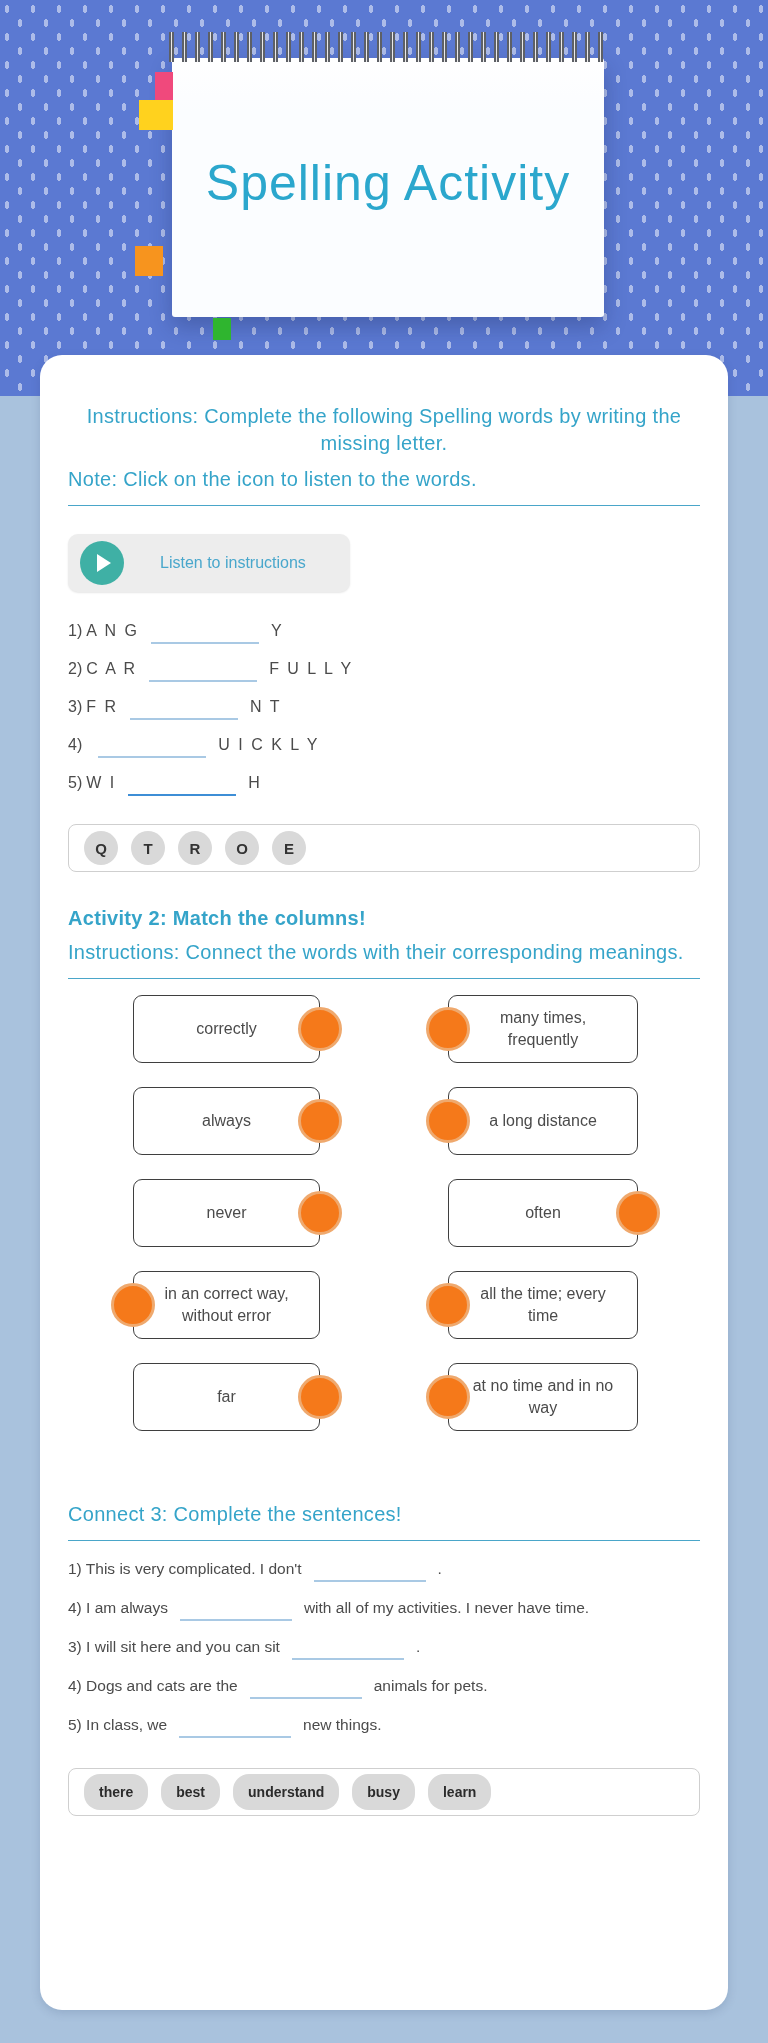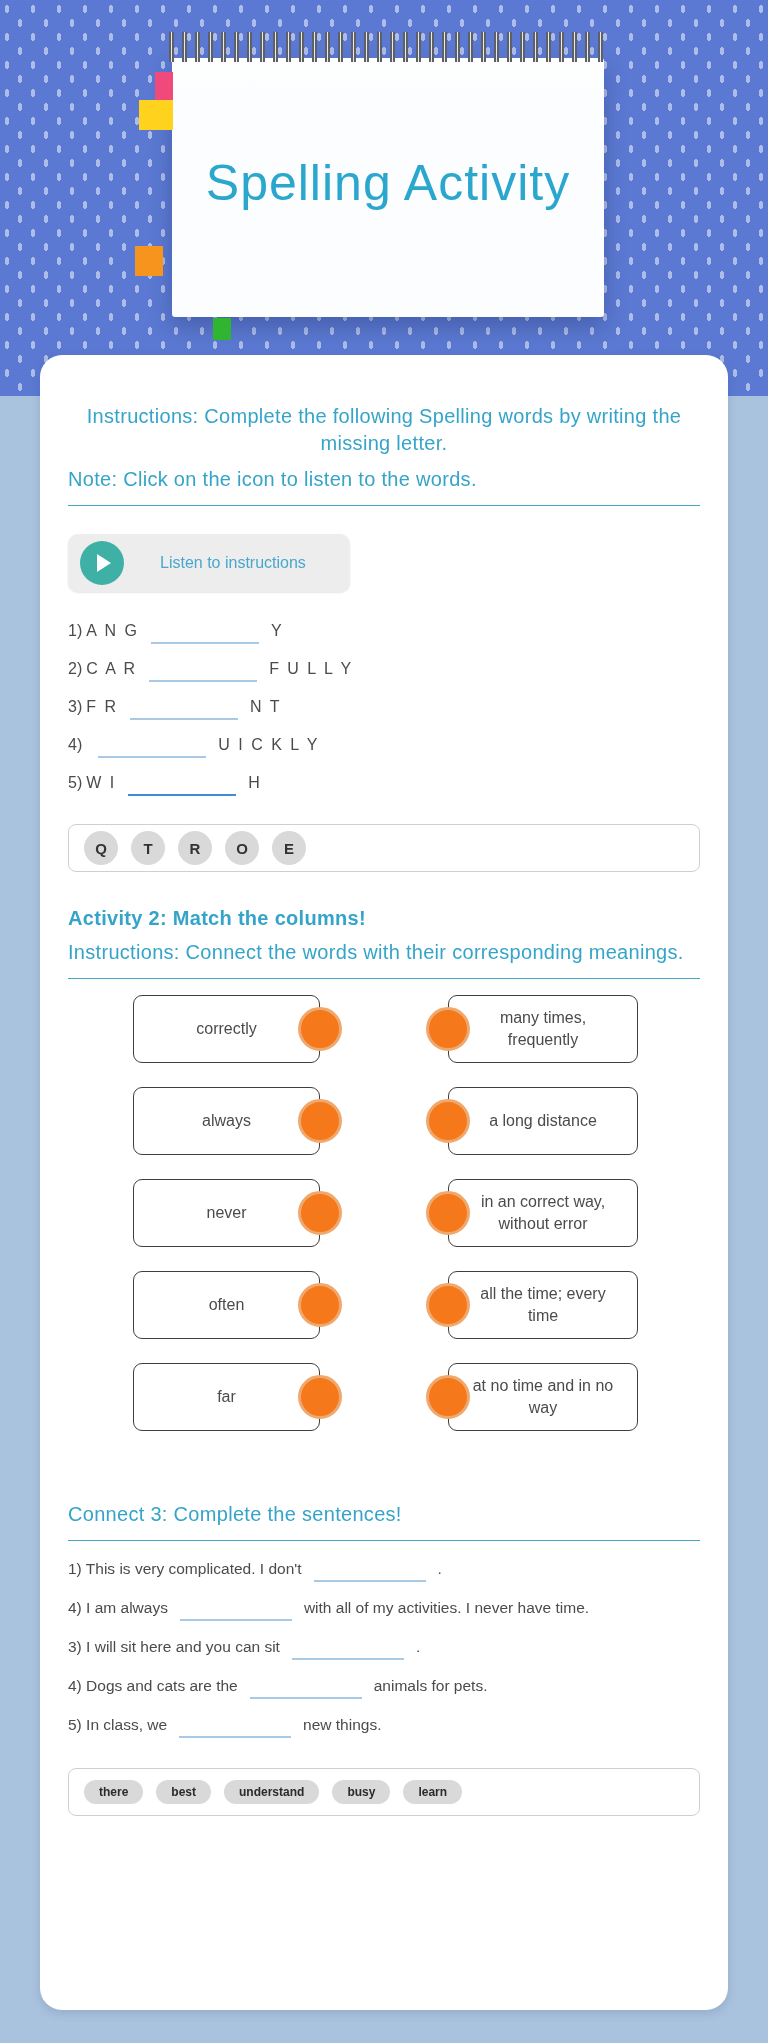--- a/index.html
+++ b/index.html
@@ -116,22 +116,22 @@
 
   .heading-a3 { margin-top:70px; }
   .instr-a3 { margin-top:36px; }
 
   .sentences { margin-top:8px; }
   .sent-row { display:flex; align-items:center; height:39px; font-size:15.5px; color:#4b4b4b; white-space:nowrap; }
   .sent-row .blank { width:108px; margin:0 12px; }
 
   .word-bank { margin-top:24px; }
   .word-pill {
-    height:24px; border-radius:16px; background:#d9d9d9; padding:0 15px;
-    display:flex; align-items:center; font-size:12px; font-weight:600; color:#2b2b2b; cursor:pointer;
+    height:36px; border-radius:16px; background:#d9d9d9; padding:0 15px;
+    display:flex; align-items:center; font-size:14px; font-weight:600; color:#2b2b2b; cursor:pointer;
   }
 </style>
 </head>
 <body>
 
 <div class="hero">
   <div class="notebook">
     <div class="spiral"></div>
     <div class="tab pink"></div>
     <div class="tab yellow"></div>
@@ -213,26 +213,26 @@
       <span class="connector"></span>
     </div>
     <div class="match-box right">
       <span>a long distance</span>
       <span class="connector"></span>
     </div>
     <div class="match-box left">
       <span>never</span>
       <span class="connector"></span>
     </div>
+    <div class="match-box left">
+      <span>often</span>
+      <span class="connector"></span>
+    </div>
     <div class="match-box right">
       <span>in an correct way, without error</span>
-      <span class="connector"></span>
-    </div>
-    <div class="match-box left">
-      <span>often</span>
       <span class="connector"></span>
     </div>
     <div class="match-box right">
       <span>all the time; every time</span>
       <span class="connector"></span>
     </div>
     <div class="match-box left">
       <span>far</span>
       <span class="connector"></span>
     </div>

